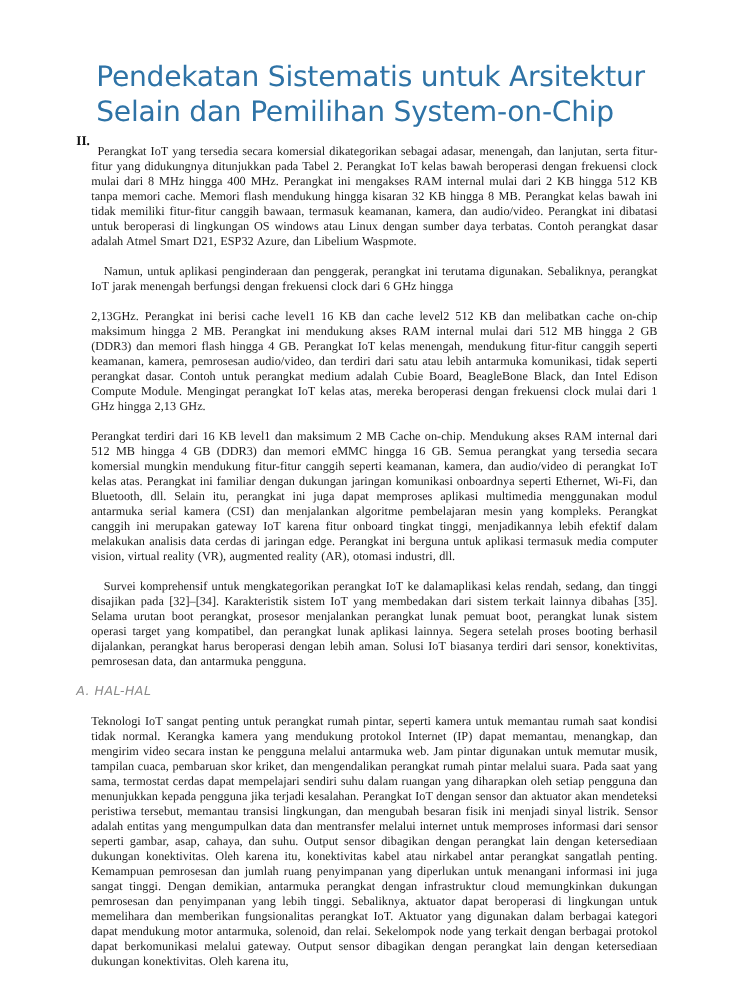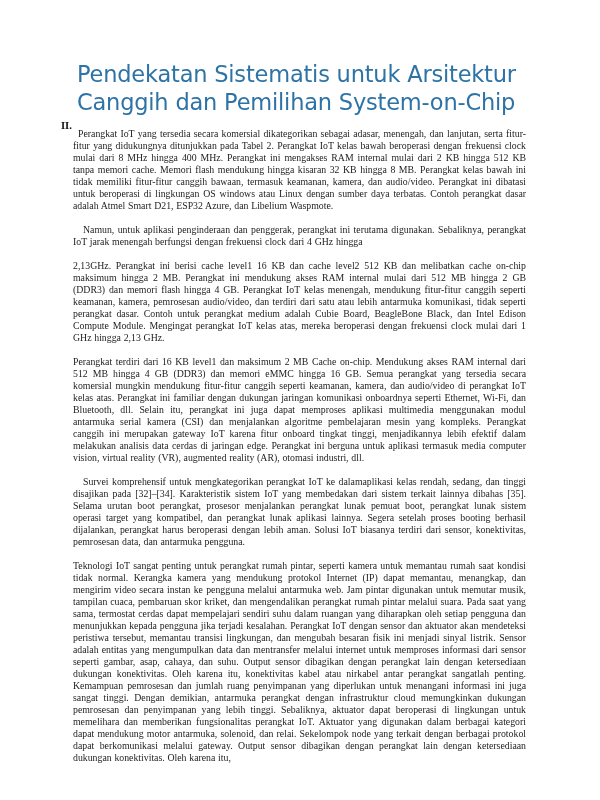--- a/index.html
+++ b/index.html
@@ -12,21 +12,21 @@
   body{
     width:600px;height:800px;
     background:#e8e8e8;
     font-family:"Liberation Serif",serif;
   }
   .page{
     position:relative;
     width:600px;height:800px;
     background:var(--page-background,#fff);
     box-sizing:border-box;
-    padding:60px 62px 0 61px;
+    padding:48px 62px 0 61px;
     overflow:hidden;
   }
   .title{
     margin:0 0 3px 16px;
     font-family:"DejaVu Sans","Liberation Sans",sans-serif;
     font-weight:400;
     font-size:22.5px;
     line-height:28px;
     color:var(--title-blue,#2E73A6);
     letter-spacing:-0.2px;
@@ -67,29 +67,30 @@
     letter-spacing:0.4px;
   }
 </style>
 </head>
 <body>
 
 <div class="page">
 
   <h1 class="title">
     <span class="tl">Pendekatan Sistematis untuk Arsitektur</span>
-    <span class="tl">Canggih dan Pemilihan System-on-Chip</span>
+    <span class="tl">Selain dan Pemilihan System-on-Chip</span>
   </h1>
 
   <div class="sec-heading">
     <span class="sec-num">II.</span>
   </div>
 
   <p class="body indent-sm">Perangkat IoT yang tersedia secara komersial dikategorikan sebagai adasar, menengah, dan lanjutan, serta fitur-fitur yang didukungnya ditunjukkan pada Tabel 2. Perangkat IoT kelas bawah beroperasi dengan frekuensi clock mulai dari 8 MHz hingga 400 MHz. Perangkat ini mengakses RAM internal mulai dari 2 KB hingga 512 KB tanpa memori cache. Memori flash mendukung hingga kisaran 32 KB hingga 8 MB. Perangkat kelas bawah ini tidak memiliki fitur-fitur canggih bawaan, termasuk keamanan, kamera, dan audio/video. Perangkat ini dibatasi untuk beroperasi di lingkungan OS windows atau Linux dengan sumber daya terbatas. Contoh perangkat dasar adalah Atmel Smart D21, ESP32 Azure, dan Libelium Waspmote.</p>
-  <p class="body indent">Namun, untuk aplikasi penginderaan dan penggerak, perangkat ini terutama digunakan. Sebaliknya, perangkat IoT jarak menengah berfungsi dengan frekuensi clock dari 4 GHz hingga</p>
+  <p class="body indent">Namun, untuk aplikasi penginderaan dan penggerak, perangkat ini terutama digunakan. Sebaliknya, perangkat IoT jarak menengah berfungsi dengan frekuensi clock dari 6 GHz hingga</p>
   <p class="body">2,13GHz. Perangkat ini berisi cache level1 16 KB dan cache level2 512 KB dan melibatkan cache on-chip maksimum hingga 2 MB. Perangkat ini mendukung akses RAM internal mulai dari 512 MB hingga 2 GB (DDR3) dan memori flash hingga 4 GB. Perangkat IoT kelas menengah, mendukung fitur-fitur canggih seperti keamanan, kamera, pemrosesan audio/video, dan terdiri dari satu atau lebih antarmuka komunikasi, tidak seperti perangkat dasar. Contoh untuk perangkat medium adalah Cubie Board, BeagleBone Black, dan Intel Edison Compute Module. Mengingat perangkat IoT kelas atas, mereka beroperasi dengan frekuensi clock mulai dari 1 GHz hingga 2,13 GHz.</p>
   <p class="body gap-top">Perangkat terdiri dari 16 KB level1 dan maksimum 2 MB Cache on-chip. Mendukung akses RAM internal dari 512 MB hingga 4 GB (DDR3) dan memori eMMC hingga 16 GB. Semua perangkat yang tersedia secara komersial mungkin mendukung fitur-fitur canggih seperti keamanan, kamera, dan audio/video di perangkat IoT kelas atas. Perangkat ini familiar dengan dukungan jaringan komunikasi onboardnya seperti Ethernet, Wi-Fi, dan Bluetooth, dll. Selain itu, perangkat ini juga dapat memproses aplikasi multimedia menggunakan modul antarmuka serial kamera (CSI) dan menjalankan algoritme pembelajaran mesin yang kompleks. Perangkat canggih ini merupakan gateway IoT karena fitur onboard tingkat tinggi, menjadikannya lebih efektif dalam melakukan analisis data cerdas di jaringan edge. Perangkat ini berguna untuk aplikasi termasuk media computer vision, virtual reality (VR), augmented reality (AR), otomasi industri, dll.</p>
   <p class="body indent">Survei komprehensif untuk mengkategorikan perangkat IoT ke dalamaplikasi kelas rendah, sedang, dan tinggi disajikan pada [32]–[34]. Karakteristik sistem IoT yang membedakan dari sistem terkait lainnya dibahas [35]. Selama urutan boot perangkat, prosesor menjalankan perangkat lunak pemuat boot, perangkat lunak sistem operasi target yang kompatibel, dan perangkat lunak aplikasi lainnya. Segera setelah proses booting berhasil dijalankan, perangkat harus beroperasi dengan lebih aman. Solusi IoT biasanya terdiri dari sensor, konektivitas, pemrosesan data, dan antarmuka pengguna.</p>
 
+  <h2 class="subsec">A. HAL-HAL</h2>
 
   <p class="body">Teknologi IoT sangat penting untuk perangkat rumah pintar, seperti kamera untuk memantau rumah saat kondisi tidak normal. Kerangka kamera yang mendukung protokol Internet (IP) dapat memantau, menangkap, dan mengirim video secara instan ke pengguna melalui antarmuka web. Jam pintar digunakan untuk memutar musik, tampilan cuaca, pembaruan skor kriket, dan mengendalikan perangkat rumah pintar melalui suara. Pada saat yang sama, termostat cerdas dapat mempelajari sendiri suhu dalam ruangan yang diharapkan oleh setiap pengguna dan menunjukkan kepada pengguna jika terjadi kesalahan. Perangkat IoT dengan sensor dan aktuator akan mendeteksi peristiwa tersebut, memantau transisi lingkungan, dan mengubah besaran fisik ini menjadi sinyal listrik. Sensor adalah entitas yang mengumpulkan data dan mentransfer melalui internet untuk memproses informasi dari sensor seperti gambar, asap, cahaya, dan suhu. Output sensor dibagikan dengan perangkat lain dengan ketersediaan dukungan konektivitas. Oleh karena itu, konektivitas kabel atau nirkabel antar perangkat sangatlah penting. Kemampuan pemrosesan dan jumlah ruang penyimpanan yang diperlukan untuk menangani informasi ini juga sangat tinggi. Dengan demikian, antarmuka perangkat dengan infrastruktur cloud memungkinkan dukungan pemrosesan dan penyimpanan yang lebih tinggi. Sebaliknya, aktuator dapat beroperasi di lingkungan untuk memelihara dan memberikan fungsionalitas perangkat IoT. Aktuator yang digunakan dalam berbagai kategori dapat mendukung motor antarmuka, solenoid, dan relai. Sekelompok node yang terkait dengan berbagai protokol dapat berkomunikasi melalui gateway. Output sensor dibagikan dengan perangkat lain dengan ketersediaan dukungan konektivitas. Oleh karena itu,</p>
 
 </div>
 
 </body></html>

